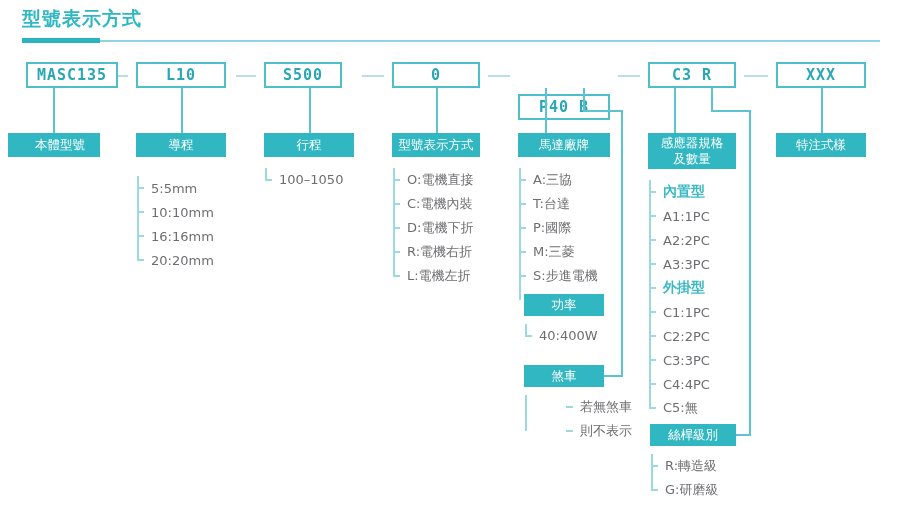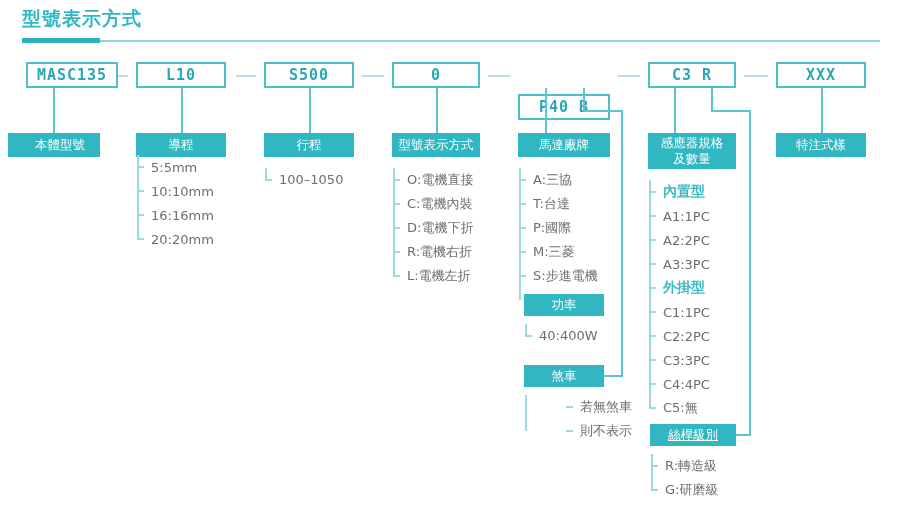--- a/index.html
+++ b/index.html
@@ -139,21 +139,21 @@
 <div class="dash" style="left:108px;width:20px;"></div>
 <div class="dash" style="left:236px;width:20px;"></div>
 <div class="dash" style="left:362px;width:22px;"></div>
 <div class="dash" style="left:488px;width:22px;"></div>
 <div class="dash" style="left:618px;width:22px;"></div>
 <div class="dash" style="left:744px;width:24px;"></div>
 
 <div id="code-box-layer">
     <div class="code-box" style="left: 8px; top: 62px; width: 92px; margin-left: 18px;">MASC135</div>
     <div class="code-box" style="left: 136px; top: 62px; width: 90px;">L10</div>
-    <div class="code-box" style="left: 264px; top: 62px; width: 90px;">S500</div>
+    <div class="code-box" style="left: 264px; top: 62px; width: 78px;">S500</div>
     <div class="code-box" style="left: 392px; top: 62px; width: 88px;">0</div>
     <div class="code-box" style="left: 518px; top: 62px; width: 92px; margin-top: 32px;">P40 B</div>
     <div class="code-box" style="left: 648px; top: 62px; width: 88px;">C3 R</div>
     <div class="code-box" style="left: 776px; top: 62px; width: 90px;">XXX</div>
   </div>
 
 <div class="vline" style="left:53px;top:88px;height:45px;"></div>
 
 <div class="vline" style="left:181px;top:88px;height:45px;"></div>
 
@@ -182,25 +182,25 @@
 <div id="cat-layer">
     <div class="cat-box" style="left: 8px; top: 133px; width: 92px; height: 24px; padding-left: 12px;">本體型號</div>
     <div class="cat-box" style="left: 136px; top: 133px; width: 90px; height: 24px;">導程</div>
     <div class="cat-box" style="left: 264px; top: 133px; width: 90px; height: 24px;">行程</div>
     <div class="cat-box" style="left: 392px; top: 133px; width: 88px; height: 24px;">型號表示方式</div>
     <div class="cat-box" style="left: 518px; top: 133px; width: 92px; height: 24px;">馬達廠牌</div>
     <div class="cat-box" style="left: 648px; top: 133px; width: 88px; height: 36px;">感應器規格<br>及數量</div>
     <div class="cat-box" style="left: 776px; top: 133px; width: 90px; height: 24px;">特注式樣</div>
     <div class="cat-box" style="left: 524px; top: 294px; width: 80px; height: 22px;">功率</div>
     <div class="cat-box" style="left: 524px; top: 365px; width: 80px; height: 22px;">煞車</div>
-    <div class="cat-box" style="left: 650px; top: 424px; width: 86px; height: 22px; text-decoration: underline;">絲桿級別</div>
+    <div class="cat-box" style="left: 650px; top: 424px; width: 86px; height: 22px;">絲桿級別</div>
   </div>
 
 <div id="list-layer">
-    <div class="opt-list" style="left: 137px; top: 155px;">
+    <div class="opt-list" style="left: 137px; top: 176px;">
       <div class="spine" style="height: 84px;"></div>
       <div class="opt">5:5mm</div>
       <div class="opt">10:10mm</div>
       <div class="opt">16:16mm</div>
       <div class="opt">20:20mm</div>
     </div>
     <div class="opt-list" style="left: 265px; top: 168px;">
       <div class="spine" style="height: 12px;"></div>
       <div class="opt single">100–1050</div>
     </div>

